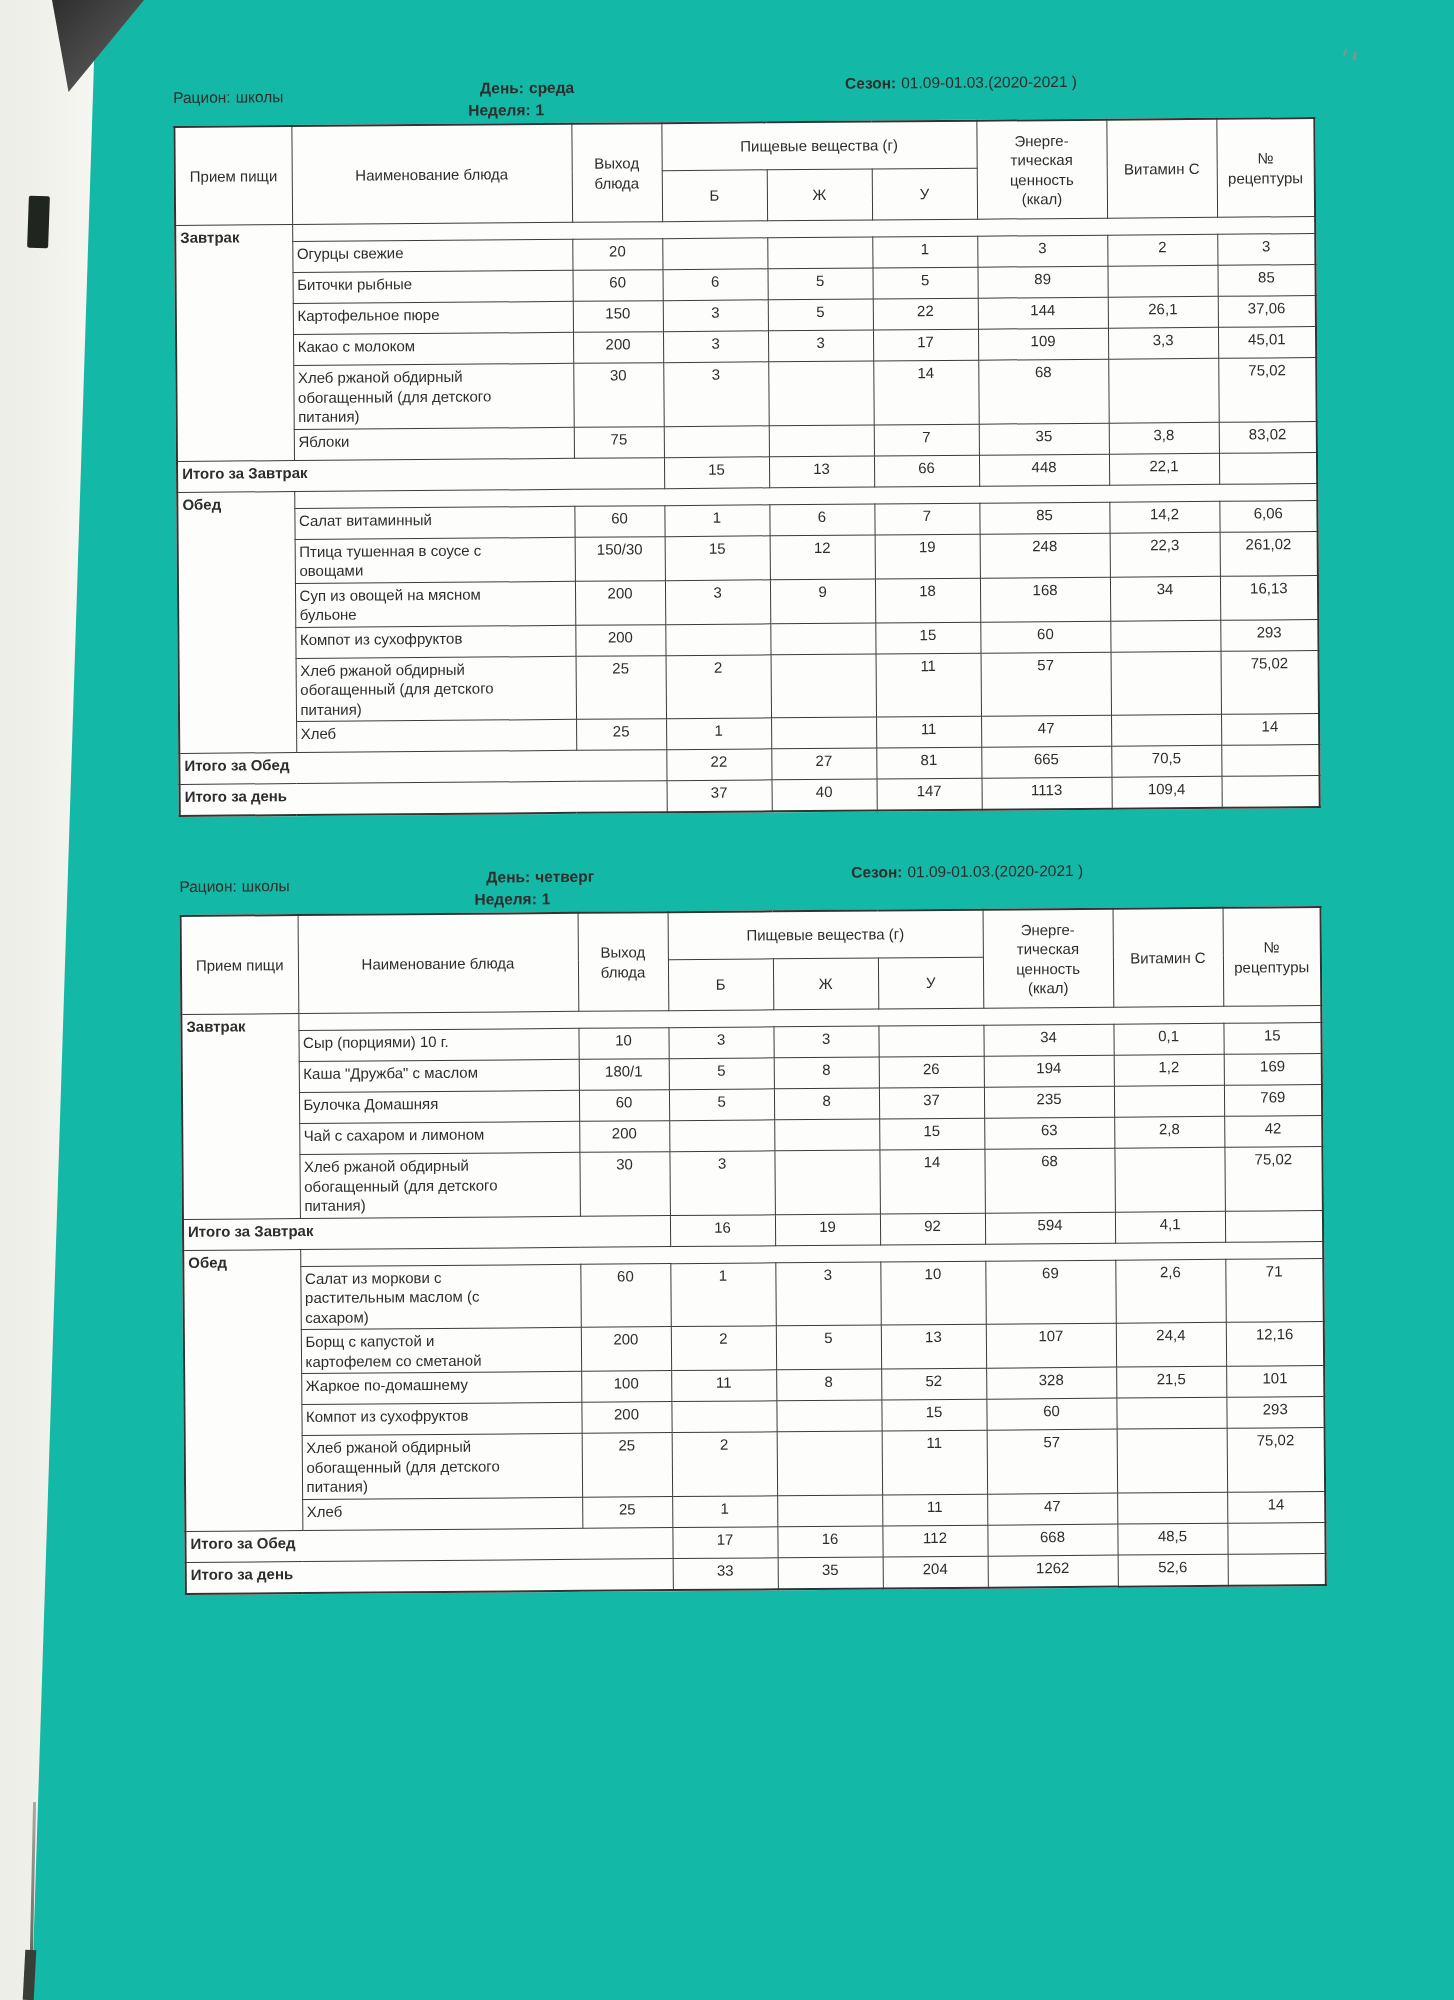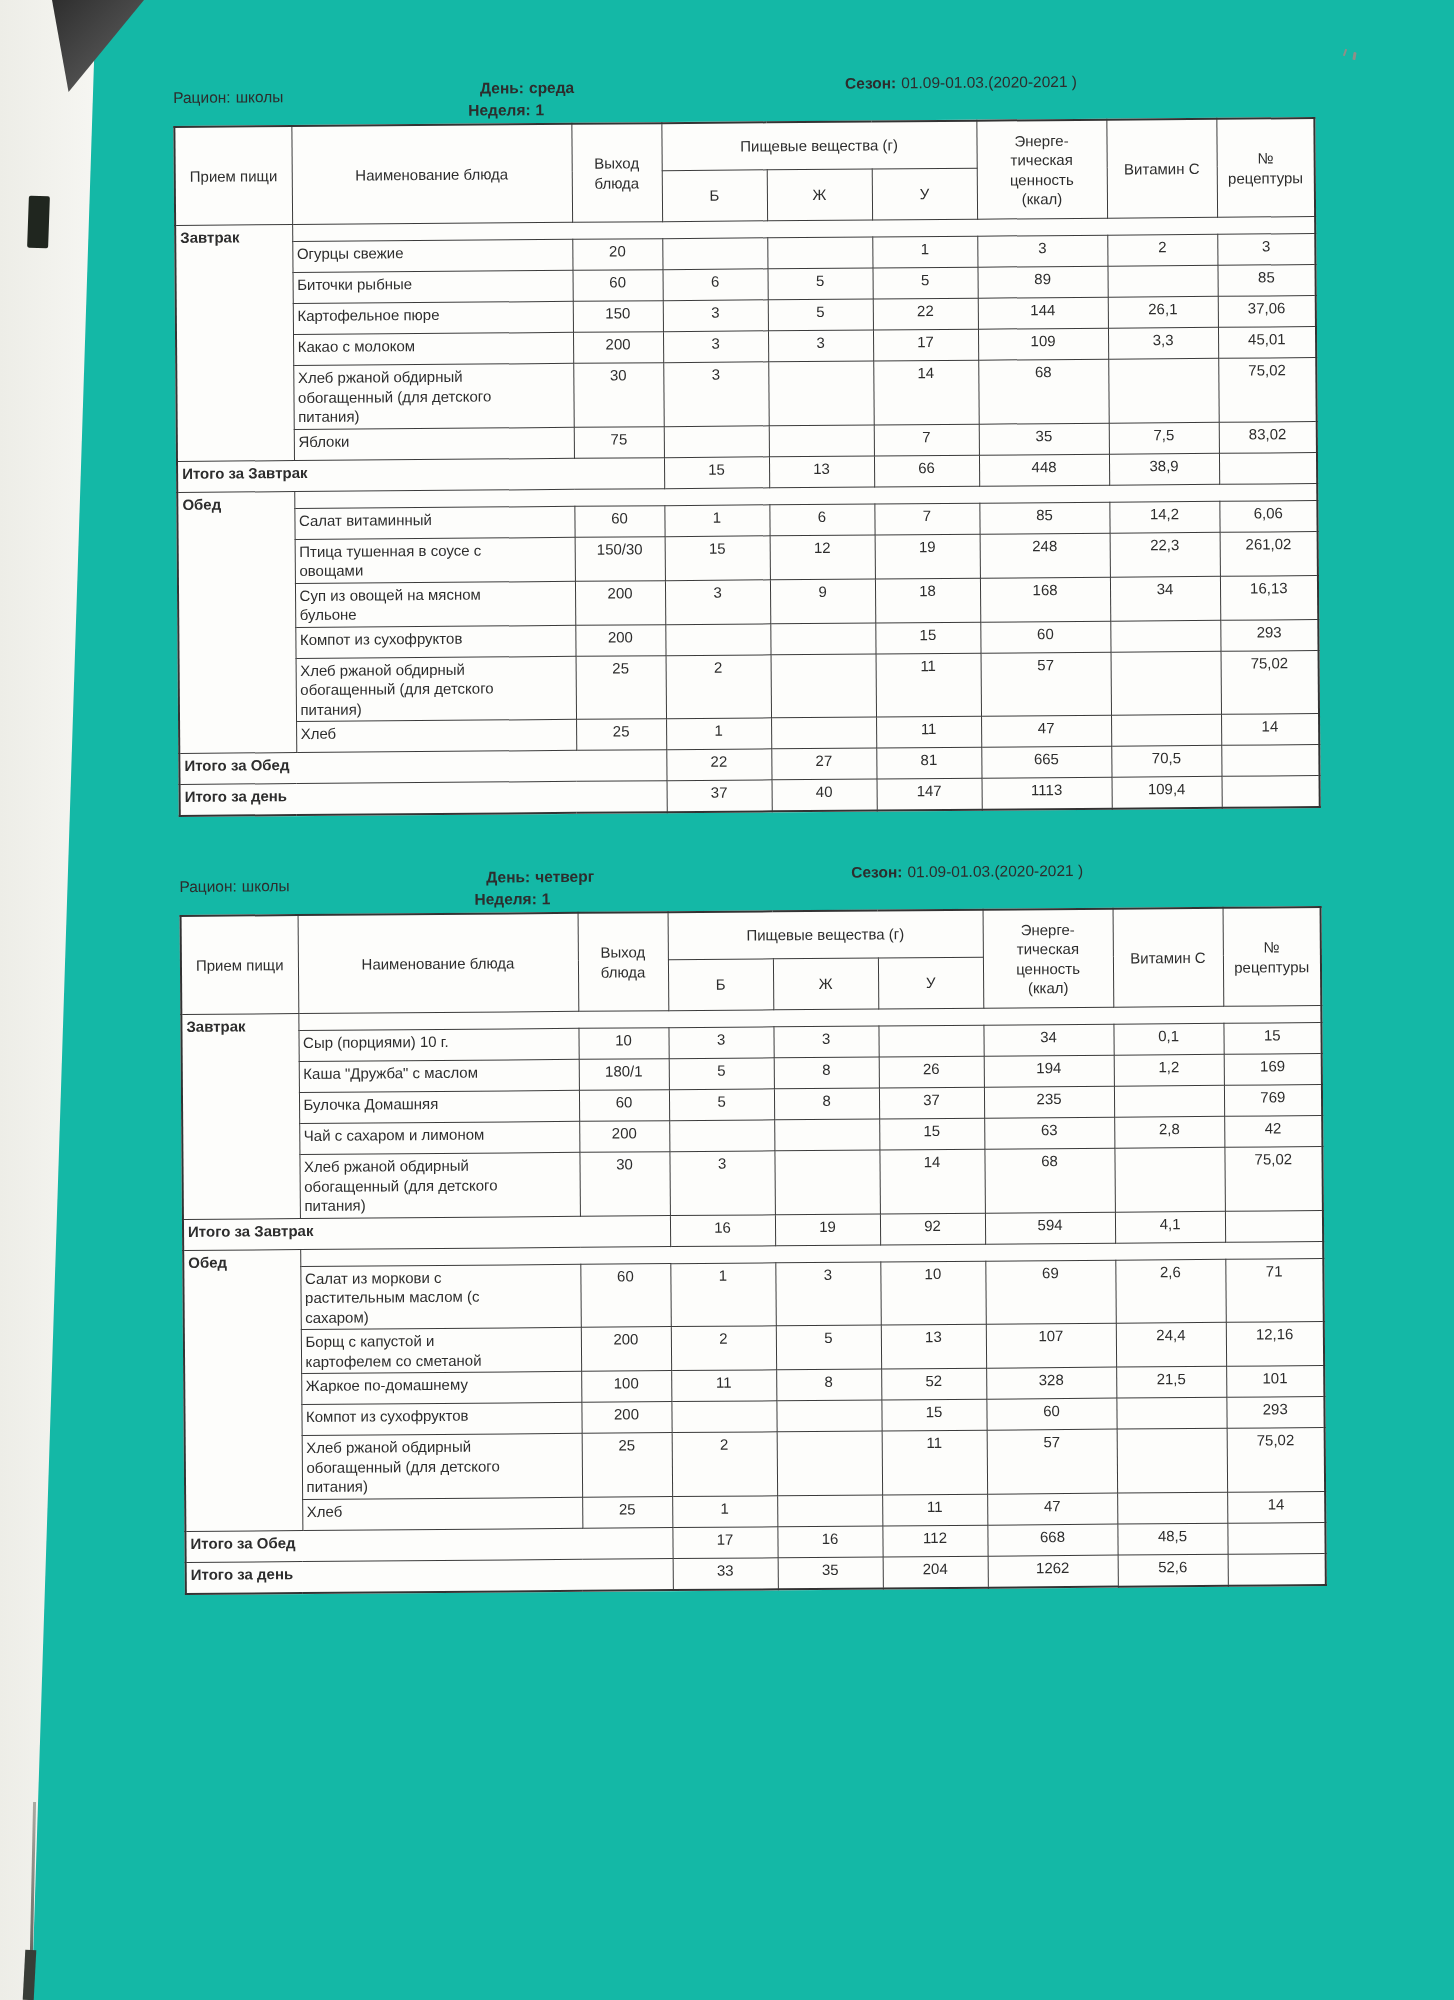--- a/index.html
+++ b/index.html
@@ -169,30 +169,30 @@
               <td class="num"></td>
               <td class="num">75,02</td>
             </tr>
             <tr class="dish-row">
               <td class="dish-name">Яблоки</td>
               <td class="out num">75</td>
               <td class="num"></td>
               <td class="num"></td>
               <td class="num">7</td>
               <td class="num">35</td>
-              <td class="num">7,5</td>
+              <td class="num">3,8</td>
               <td class="num">83,02</td>
             </tr>
             <tr class="total-row">
               <td class="total-label" colspan="3">Итого за Завтрак</td>
               <td class="num">15</td>
               <td class="num">13</td>
               <td class="num">66</td>
               <td class="num">448</td>
-              <td class="num">38,9</td>
+              <td class="num">22,1</td>
               <td class="num"></td>
             </tr>
             <tr class="band-row">
               <td class="meal-cell" rowspan="7">Обед</td>
               <td class="band-cell" colspan="8"></td>
             </tr>
             <tr class="dish-row">
               <td class="dish-name">Салат витаминный</td>
               <td class="out num">60</td>
               <td class="num">1</td>

